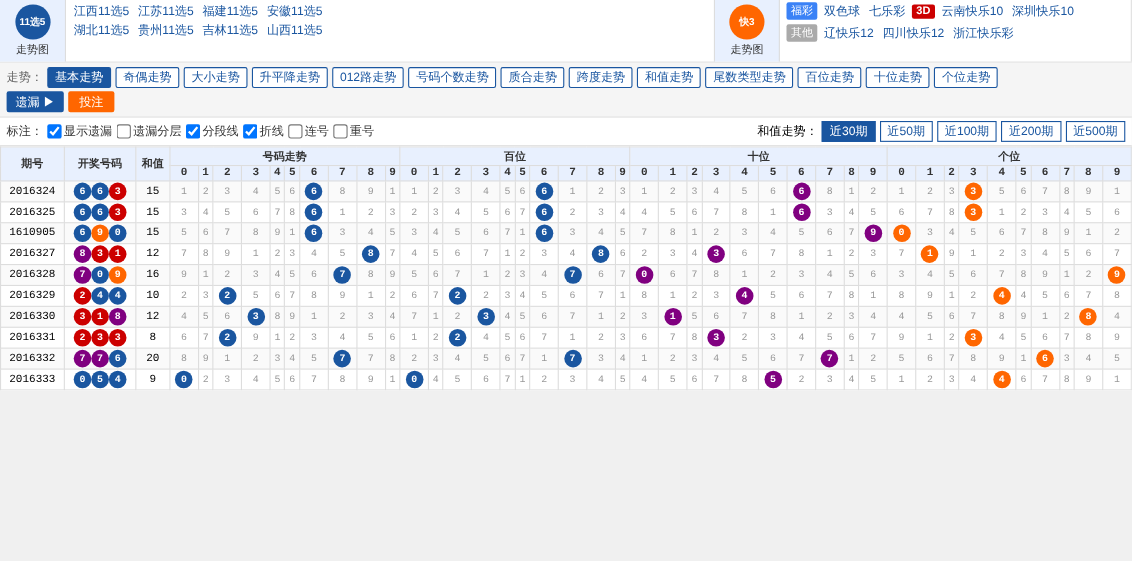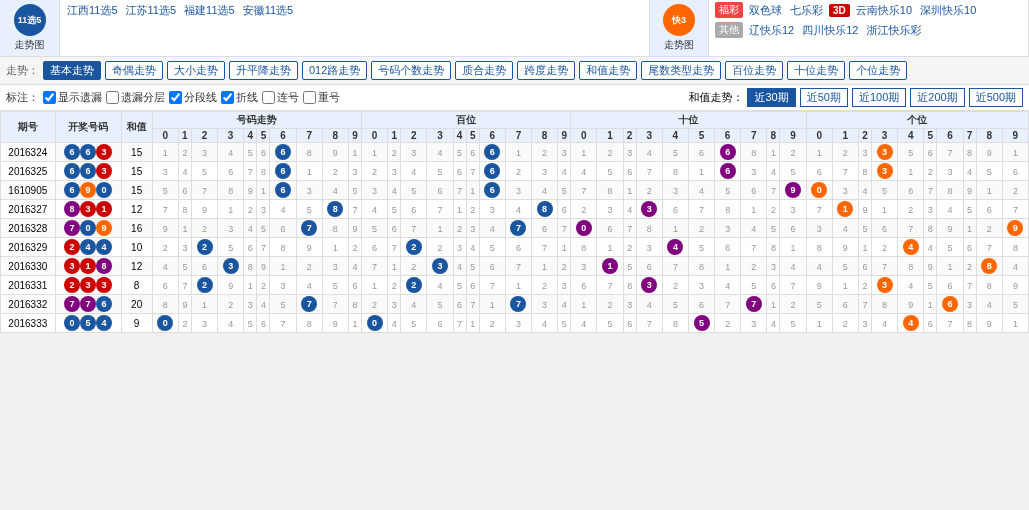--- a/index.html
+++ b/index.html
@@ -8,21 +8,21 @@
     
     .top-nav { background: #fff; border-bottom: 1px solid #ddd; display: flex; align-items: stretch; }
     .logo-box { width: 60px; display: flex; flex-direction: column; align-items: center; justify-content: center; background: #e8f0fe; border-right: 1px solid #ddd; font-size: 10px; color: #333; padding: 4px; }
     .logo-circle { width: 32px; height: 32px; border-radius: 50%; background: #1a56a0; display: flex; align-items: center; justify-content: center; color: #fff; font-size: 9px; font-weight: bold; margin-bottom: 2px; }
     .lottery-links { flex: 1; display: flex; flex-direction: column; padding: 2px 4px; }
     .lottery-row { display: flex; flex-wrap: wrap; gap: 2px; padding: 1px 0; }
     .lottery-link { color: #1a56a0; text-decoration: none; font-size: 11px; white-space: nowrap; padding: 0 3px; }
     .quick3-box { width: 60px; display: flex; flex-direction: column; align-items: center; justify-content: center; background: #e8f0fe; border-left: 1px solid #ddd; border-right: 1px solid #ddd; font-size: 10px; color: #333; padding: 4px; }
     .quick3-circle { width: 32px; height: 32px; border-radius: 50%; background: #ff6600; display: flex; align-items: center; justify-content: center; color: #fff; font-size: 9px; font-weight: bold; margin-bottom: 2px; }
     .right-nav-row { display: flex; align-items: center; padding: 2px 6px; gap: 4px; }
-    .tag-blue { background: #ef4444; color: #fff; padding: 1px 4px; font-size: 10px; border-radius: 2px; }
+    .tag-blue { background: #3b82f6; color: #fff; padding: 1px 4px; font-size: 10px; border-radius: 2px; }
     .tag-orange { background: #ff6600; color: #fff; padding: 1px 4px; font-size: 10px; border-radius: 2px; }
     .tag-other { background: #aaa; color: #fff; padding: 1px 4px; font-size: 10px; border-radius: 2px; }
     .tag-3d { background: #c00; color: #fff; padding: 1px 4px; font-size: 10px; border-radius: 2px; font-weight: bold; text-align: right; }
     .nav-link { color: #1a56a0; font-size: 11px; text-decoration: none; padding: 0 2px; }
     .qr-inner { width: 48px; height: 48px; background: repeating-conic-gradient(#000 0% 25%, #fff 0% 50%) 0 0 / 6px 6px; }
 
     
     .toolbar { background: #f5f5f5; border-bottom: 1px solid #ddd; padding: 4px 6px; display: flex; flex-direction: column; gap: 3px; }
     .toolbar-row { display: flex; align-items: center; gap: 4px; flex-wrap: wrap; }
     .toolbar-label { color: #666; font-size: 11px; }
@@ -48,38 +48,44 @@
     table.main tbody tr:nth-child(even) { background: #fff; }
 
     .ball-blue { display: inline-flex; align-items: center; justify-content: center; width: 16px; height: 16px; border-radius: 50%; background: #1a56a0; color: #fff; font-size: 9px; font-weight: bold; }
     .ball-red { display: inline-flex; align-items: center; justify-content: center; width: 16px; height: 16px; border-radius: 50%; background: #c00; color: #fff; font-size: 9px; font-weight: bold; }
     .ball-orange { display: inline-flex; align-items: center; justify-content: center; width: 16px; height: 16px; border-radius: 50%; background: #ff6600; color: #fff; font-size: 9px; font-weight: bold; }
     .ball-purple { display: inline-flex; align-items: center; justify-content: center; width: 16px; height: 16px; border-radius: 50%; background: #800080; color: #fff; font-size: 9px; font-weight: bold; }
 
     .section-header { background: #e8f0fe; font-weight: bold; color: #1a56a0; }
 
     
-    .table-container { position: relative; }
+    .table-container { position: relative; font-family: Liberation Mono, monospace; }
 
     .app-banner { background: #fffbe6; border: 1px solid #f0c040; padding: 2px 6px; font-size: 10px; color: #c07000; text-align: center; }
   </style>
 </head>
 <body>
 
 <div class="top-nav">
   <div class="logo-box">
     <div class="logo-circle">11选5</div>
     <span>走势图</span>
   </div>
   <div class="lottery-links">
     <div class="lottery-row">
       <a class="lottery-link" href="#">江西11选5</a>
       <a class="lottery-link" href="#">江苏11选5</a>
       <a class="lottery-link" href="#">福建11选5</a>
       <a class="lottery-link" href="#">安徽11选5</a>
+    </div>
+    <div class="lottery-row">
+      <a class="lottery-link" href="#">湖北11选5</a>
+      <a class="lottery-link" href="#">贵州11选5</a>
+      <a class="lottery-link" href="#">吉林11选5</a>
+      <a class="lottery-link" href="#">山西11选5</a>
     </div>
   </div>
   <div class="quick3-box">
     <div class="quick3-circle">快3</div>
     <span>走势图</span>
   </div>
   <div style="display:flex; flex-direction:column; min-width:320px; border-right:1px solid #ddd;">
     <div class="right-nav-row">
       <span class="tag-blue">福彩</span>
       <a class="nav-link" href="#">双色球</a>
@@ -106,20 +112,24 @@
     <button class="toolbar-btn">升平降走势</button>
     <button class="toolbar-btn">012路走势</button>
     <button class="toolbar-btn">号码个数走势</button>
     <button class="toolbar-btn">质合走势</button>
     <button class="toolbar-btn">跨度走势</button>
     <button class="toolbar-btn">和值走势</button>
     <button class="toolbar-btn">尾数类型走势</button>
     <button class="toolbar-btn">百位走势</button>
     <button class="toolbar-btn">十位走势</button>
     <button class="toolbar-btn">个位走势</button>
+  </div>
+  <div class="toolbar-row">
+    <button class="miss-btn">遗漏 ▶</button>
+    <button class="bet-btn">投注</button>
   </div>
 </div>
 
 <div class="filter-bar">
   <div class="filter-left">
     <span>标注：</span>
     <label class="checkbox-label"><input type="checkbox" checked="" style=""> 显示遗漏</label>
     <label class="checkbox-label"><input type="checkbox" style=""> 遗漏分层</label>
     <label class="checkbox-label"><input type="checkbox" checked="" style=""> 分段线</label>
     <label class="checkbox-label"><input type="checkbox" checked="" style=""> 折线</label>

